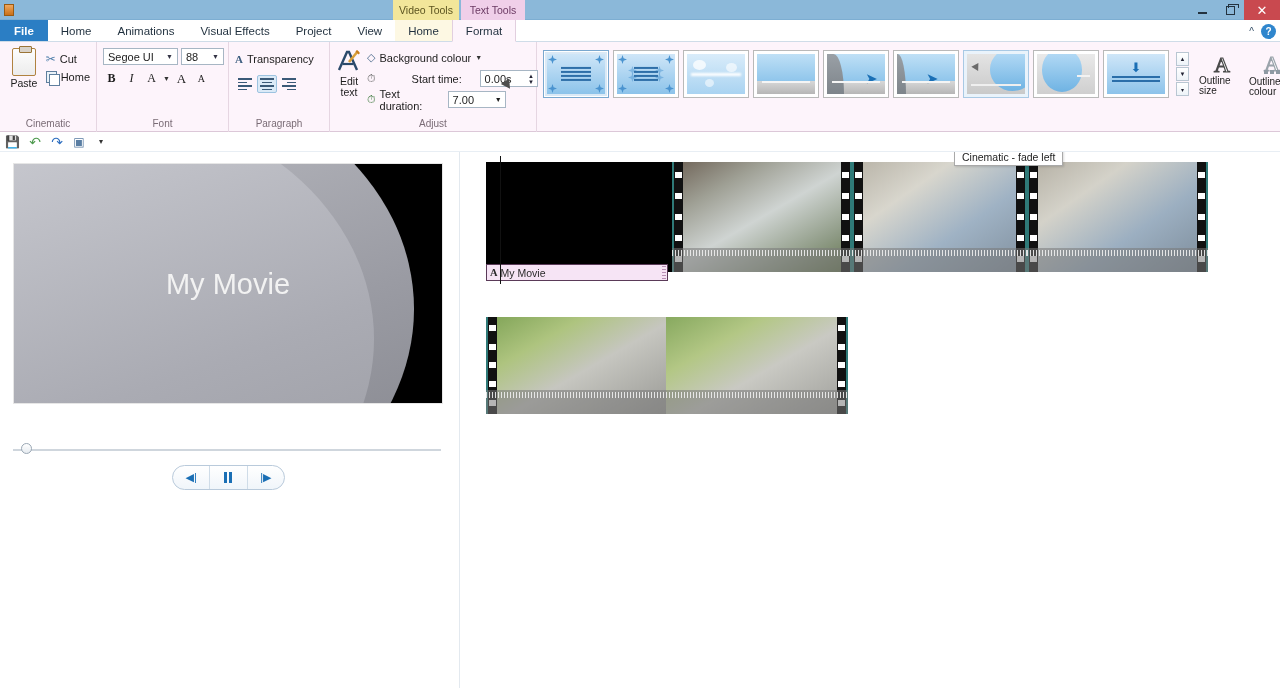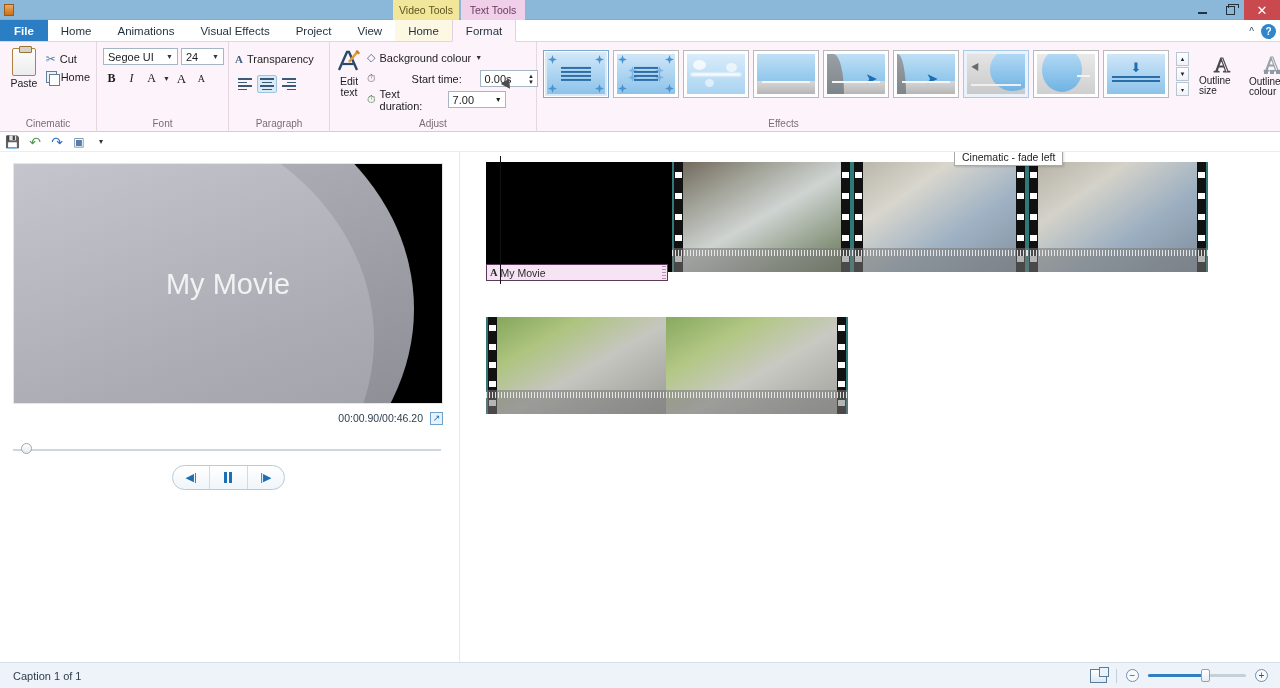--- a/index.html
+++ b/index.html
@@ -226,21 +226,21 @@
     </div>
 
     <div class="grp" style="width:132px;">
       <div class="grp-body" style="flex-direction:column;padding-top:6px;">
         <div style="display:flex;gap:3px;">
           <div class="combo" style="width:75px;">
             <span>Segoe UI</span>
             <span class="arw">▼</span>
           </div>
           <div class="combo" style="width:43px;">
-            <span>24</span>
+            <span>88</span>
             <span class="arw">▼</span>
           </div>
         </div>
         <div class="fnt-row2">
           <div class="fbtn bold">B</div>
           <div class="fbtn ital">I</div>
           <div class="fbtn" style="font-family:'Liberation Serif',serif;">A</div>
           <span class="tinyarw">▼</span>
           <div class="fbtn" style="font-family:'Liberation Serif',serif;font-size:13px;">A</div>
           <div class="fbtn" style="font-family:'Liberation Serif',serif;font-size:10px;">A</div>
@@ -442,21 +442,20 @@
             <div class="oline-A dots">A</div>
             <div class="dotbar">
                 <i></i>
                 <i></i>
                 <i></i>
               </div>
             <div class="lbl" style="margin-top:3px;">Outline colour</div>
           </div>
         </div>
       </div>
-      <div class="grp-label" style="text-align:center;padding-right:140px;">Effects</div>
     </div>
   </div>
 
   <div class="qat">
     <div class="qicon" style="color:#5a7ea3;">💾</div>
     <div class="qicon" style="color:#4e9a4e;font-size:14px;">↶</div>
     <div class="qicon" style="color:#2f6fc0;font-size:14px;">↷</div>
     <div class="qicon" style="color:#5a7ea3;">▣</div>
     <div class="qicon" style="font-size:8px;color:#333;">▾</div>
   </div>
@@ -464,24 +463,20 @@
   <div class="main">
 
     <div class="preview-pane">
       <div class="monitor">
         <div class="mon-bg"></div>
         <div class="mon-curve1"></div>
         <div class="mon-curve2"></div>
         <div class="mon-title">My Movie</div>
       </div>
 
-      <div class="tc-row">
-        <div class="tc-text">00:00.90/00:46.20</div>
-        <div class="popout">↗</div>
-      </div>
 
       <div class="seek">
         <div class="seek-track"></div>
         <div class="seek-thumb"></div>
       </div>
 
       <div class="transport">
         <div class="tbtn">◀|</div>
         <div class="tbtn">
             <span class="pause">
@@ -587,27 +582,13 @@
           </div>
         <div class="wave"></div>
       </div>
 
       <div class="tooltip" style="left:494px; top:-4px;">Cinematic - fade left</div>
     </div>
 
     <div class="cursor-arrow" style="left:503px; top:-72px;"></div>
   </div>
 
-  <div class="status">
-    <div class="status-text">Caption 1 of 1</div>
-    <div class="status-right">
-      <div class="thumbview"></div>
-      <div class="vsep"></div>
-      <div class="zbtn">−</div>
-      <div class="ztrack">
-        <div class="bar"></div>
-        <div class="fill" id="zoomfill" style="width: 57.9px;"></div>
-        <div class="knob" id="zoomknob" style="left: 53.4px;"></div>
-      </div>
-      <div class="zbtn">+</div>
-    </div>
-  </div>
 </div>
 
 </body></html>

